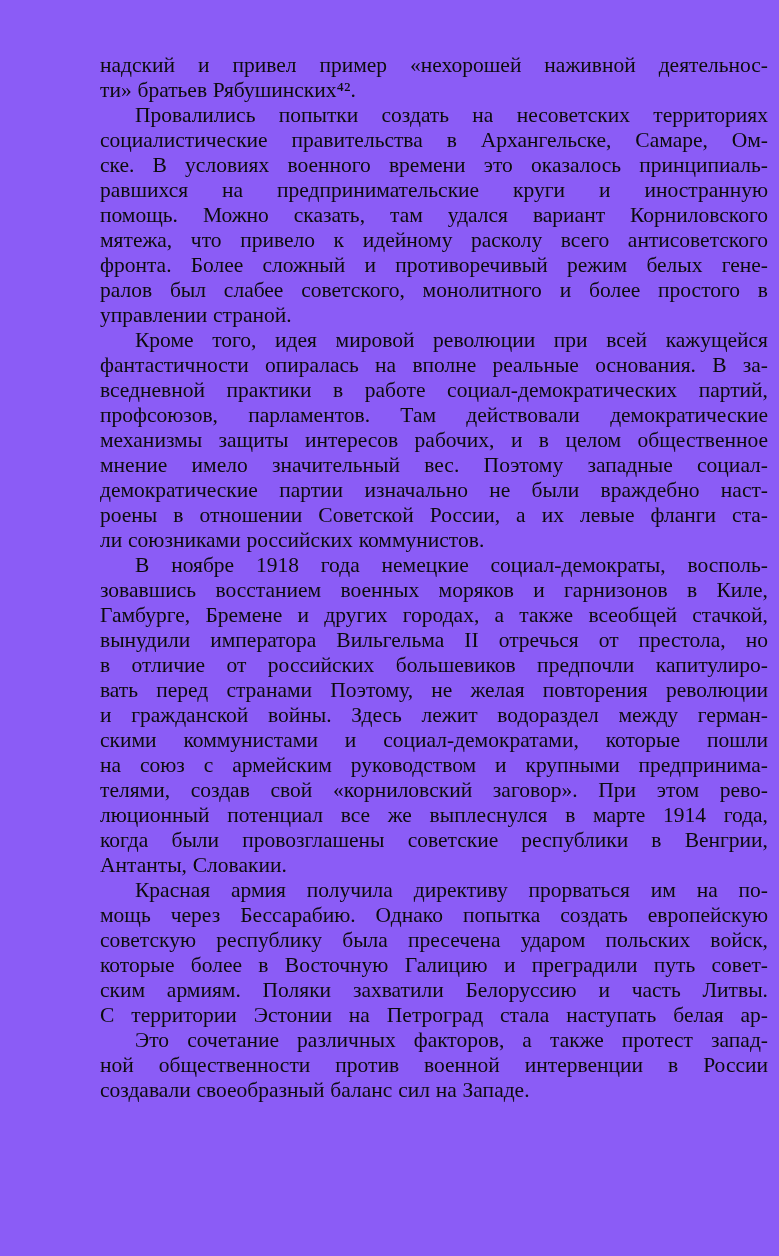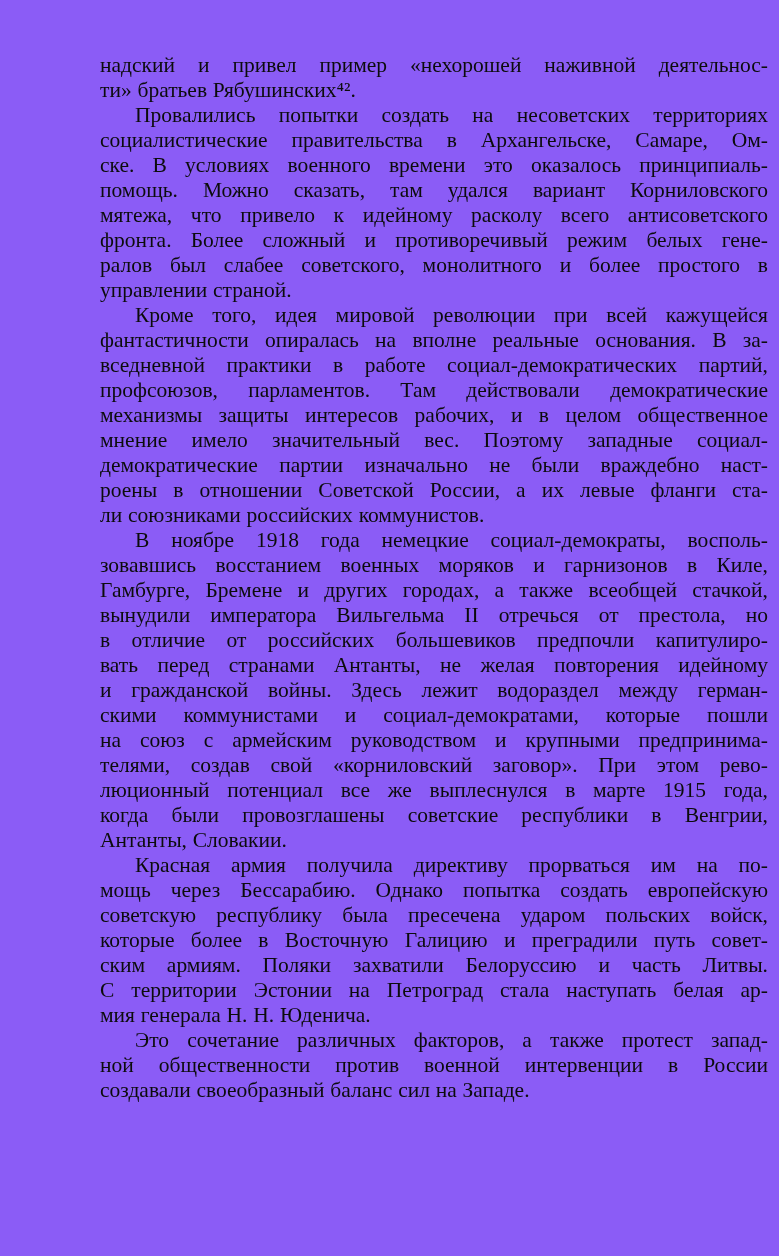--- a/index.html
+++ b/index.html
@@ -46,20 +46,21 @@
 <main class="page">
   <section class="text-block" id="text-block">
       <div class="para">
         <div class="ln">надский и привел пример «нехорошей наживной деятельнос-</div>
         <div class="ln end">ти» братьев Рябушинских⁴².</div>
       </div>
       <div class="para">
         <div class="ln ind">Провалились попытки создать на несоветских территориях</div>
         <div class="ln">социалистические правительства в Архангельске, Самаре, Ом-</div>
         <div class="ln">ске. В условиях военного времени это оказалось принципиаль-</div>
+        <div class="ln">равшихся на предпринимательские круги и иностранную</div>
         <div class="ln">помощь. Можно сказать, там удался вариант Корниловского</div>
         <div class="ln">мятежа, что привело к идейному расколу всего антисоветского</div>
         <div class="ln">фронта. Более сложный и противоречивый режим белых гене-</div>
         <div class="ln">ралов был слабее советского, монолитного и более простого в</div>
         <div class="ln end">управлении страной.</div>
       </div>
       <div class="para">
         <div class="ln ind">Кроме того, идея мировой революции при всей кажущейся</div>
         <div class="ln">фантастичности опиралась на вполне реальные основания. В за-</div>
         <div class="ln">вседневной практики в работе социал-демократических партий,</div>
@@ -69,37 +70,36 @@
         <div class="ln">демократические партии изначально не были враждебно наст-</div>
         <div class="ln">роены в отношении Советской России, а их левые фланги ста-</div>
         <div class="ln end">ли союзниками российских коммунистов.</div>
       </div>
       <div class="para">
         <div class="ln ind">В ноябре 1918 года немецкие социал-демократы, восполь-</div>
         <div class="ln">зовавшись восстанием военных моряков и гарнизонов в Киле,</div>
         <div class="ln">Гамбурге, Бремене и других городах, а также всеобщей стачкой,</div>
         <div class="ln">вынудили императора Вильгельма II отречься от престола, но</div>
         <div class="ln">в отличие от российских большевиков предпочли капитулиро-</div>
-        <div class="ln">вать перед странами Антанты, не желая повторения идейному</div>
+        <div class="ln">вать перед странами Поэтому, не желая повторения революции</div>
         <div class="ln">и гражданской войны. Здесь лежит водораздел между герман-</div>
         <div class="ln">скими коммунистами и социал-демократами, которые пошли</div>
         <div class="ln">на союз с армейским руководством и крупными предпринима-</div>
         <div class="ln">телями, создав свой «корниловский заговор». При этом рево-</div>
-        <div class="ln">люционный потенциал все же выплеснулся в марте 1915 года,</div>
+        <div class="ln">люционный потенциал все же выплеснулся в марте 1914 года,</div>
         <div class="ln">когда были провозглашены советские республики в Венгрии,</div>
         <div class="ln end">Антанты, Словакии.</div>
       </div>
       <div class="para">
         <div class="ln ind">Красная армия получила директиву прорваться им на по-</div>
         <div class="ln">мощь через Бессарабию. Однако попытка создать европейскую</div>
         <div class="ln">советскую республику была пресечена ударом польских войск,</div>
         <div class="ln">которые более в Восточную Галицию и преградили путь совет-</div>
         <div class="ln">ским армиям. Поляки захватили Белоруссию и часть Литвы.</div>
         <div class="ln">С территории Эстонии на Петроград стала наступать белая ар-</div>
-        <div class="ln end">мия генерала Н. Н. Юденича.</div>
       </div>
       <div class="para">
         <div class="ln ind">Это сочетание различных факторов, а также протест запад-</div>
         <div class="ln">ной общественности против военной интервенции в России</div>
         <div class="ln end">создавали своеобразный баланс сил на Западе.</div>
       </div>
     </section>
 </main>
 
 </body></html>

